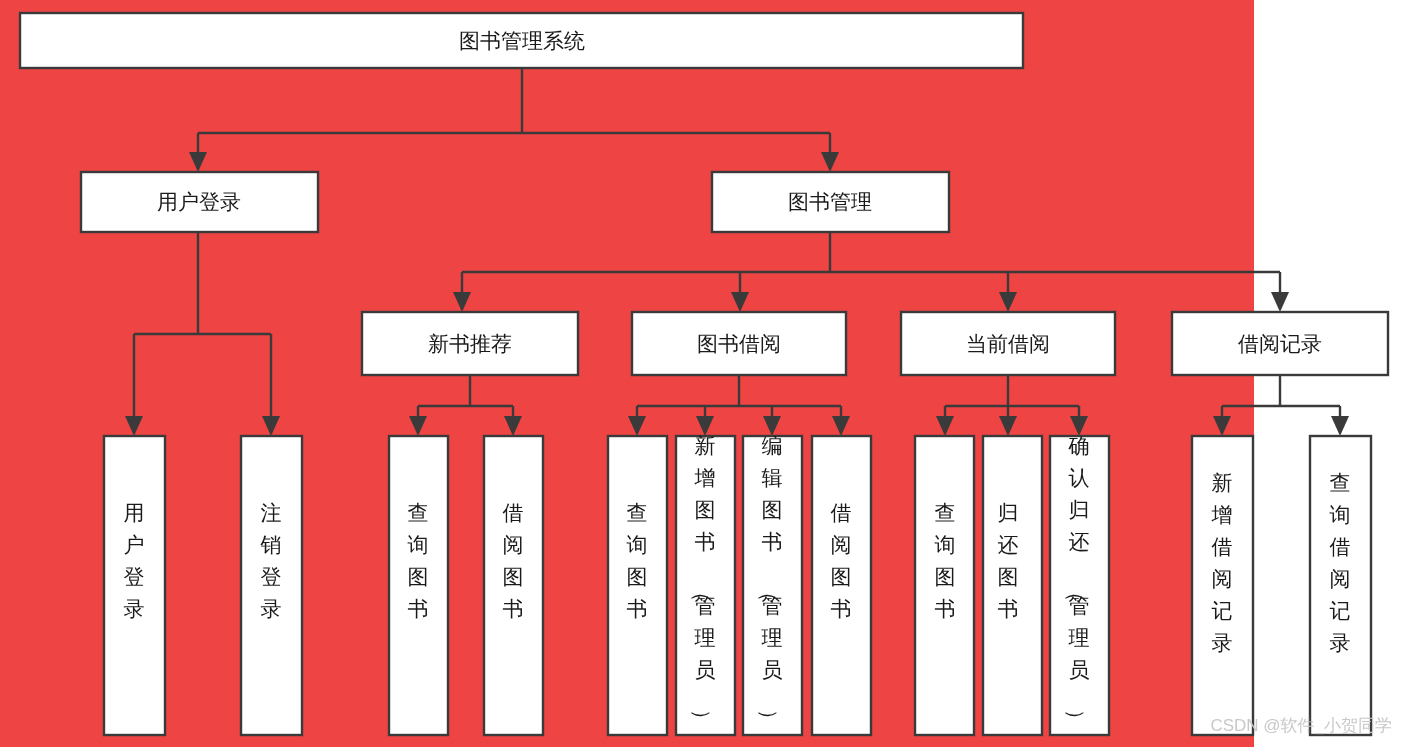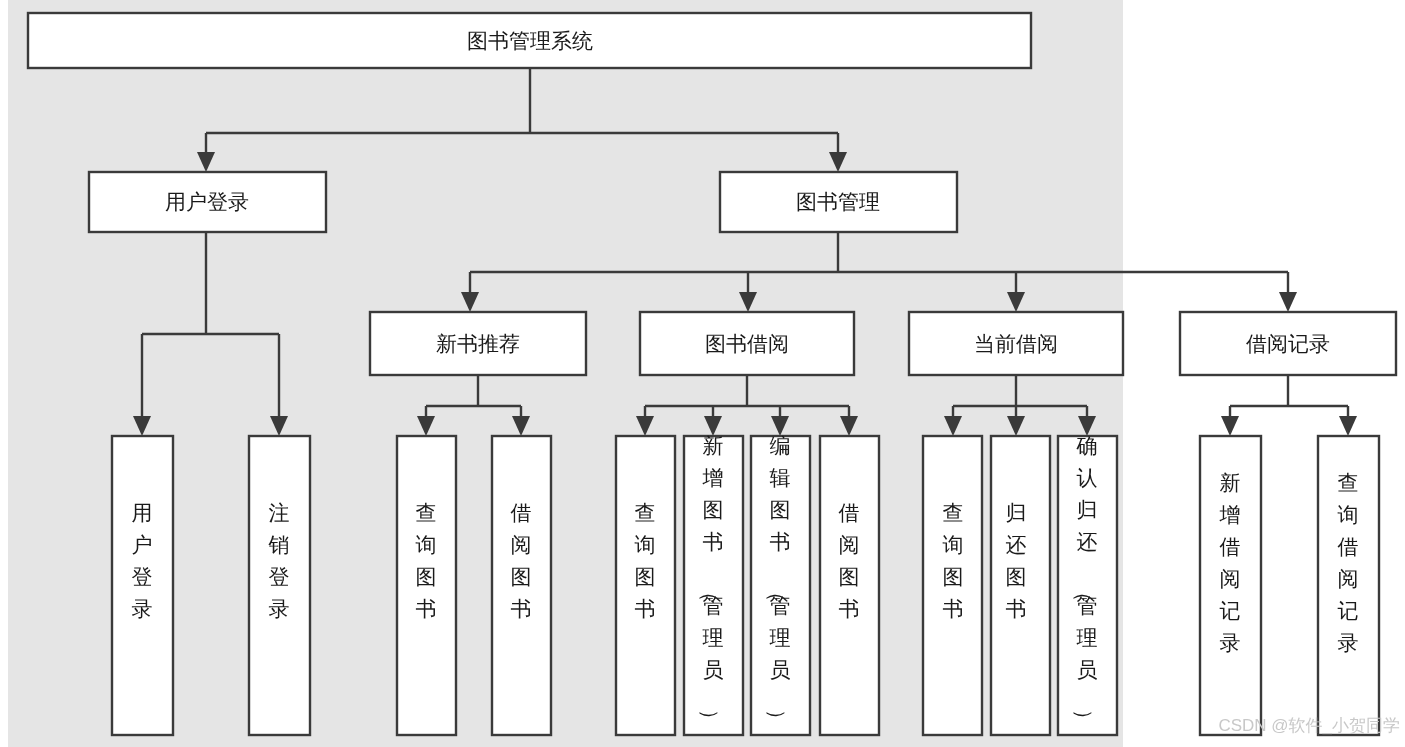--- a/index.html
+++ b/index.html
@@ -9,24 +9,23 @@
     background: #ffffff;
   }
   body {
     width: 1405px;
     height: 747px;
     font-family: "Liberation Sans", "DejaVu Sans", sans-serif;
     overflow: hidden;
   }
   #diagram-root {
     position: relative;
-    width: 1115px;
+    width: 1254px;
     height: 747px;
-    background: #e5e5e5;
-    margin-left: 8px;
+    background: #ef4444;
   }
   svg.diagram-canvas {
     position: absolute;
     left: 0;
     top: 0;
     width: 1405px;
     height: 747px;
     display: block;
   }
   .node-box {

